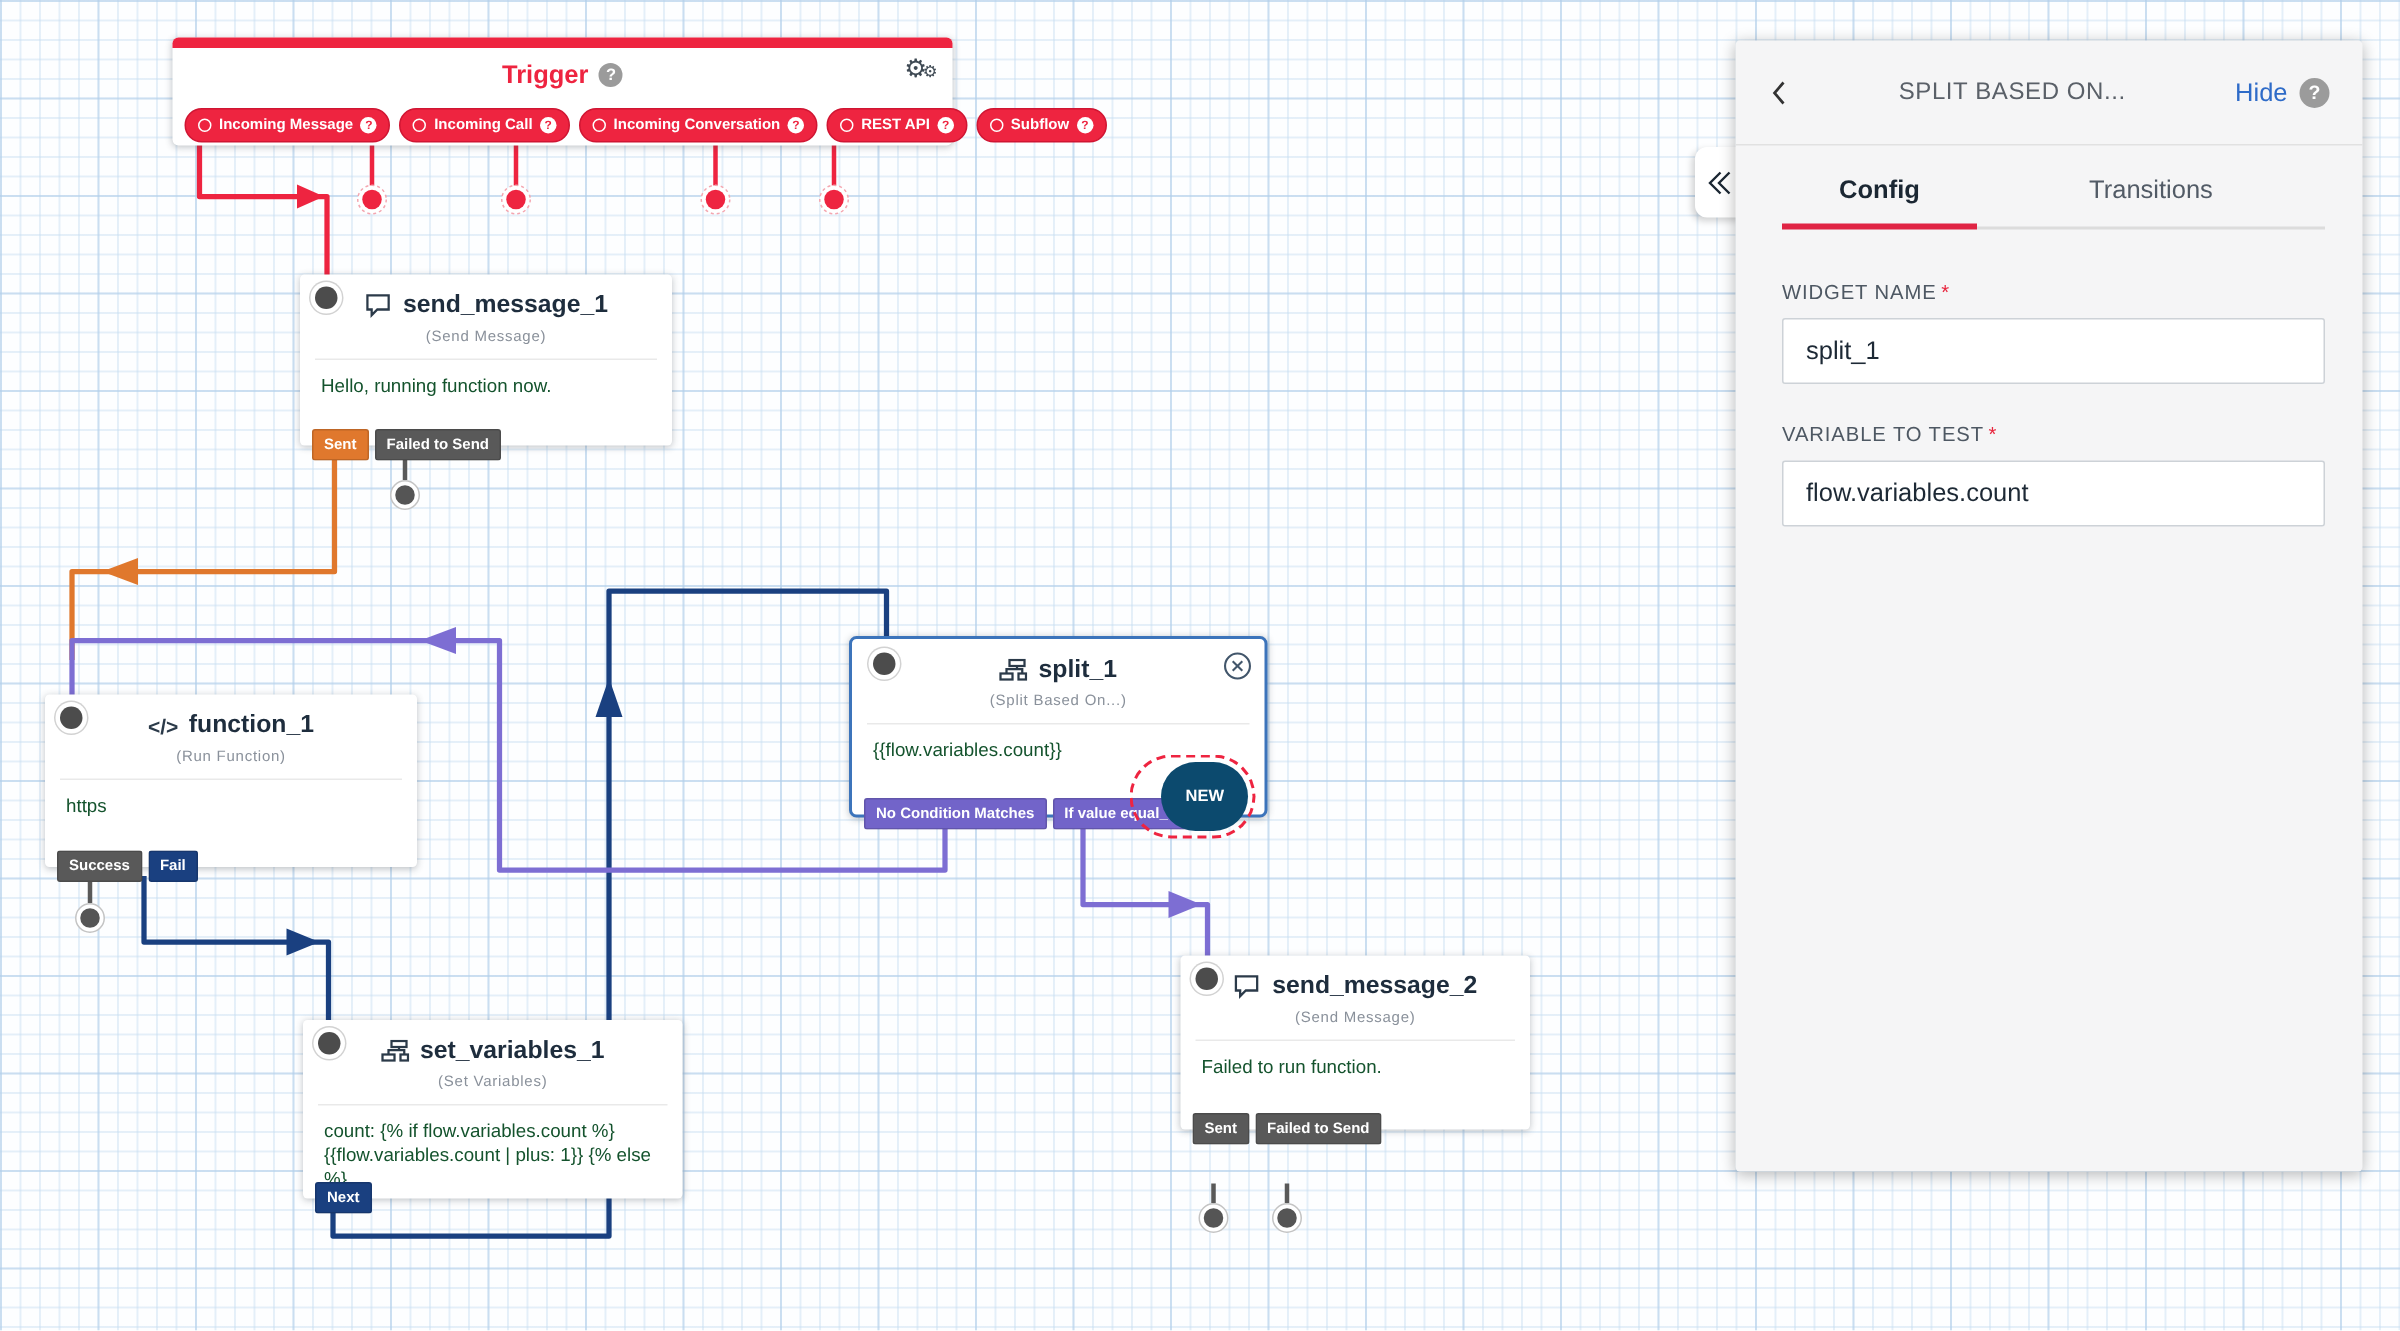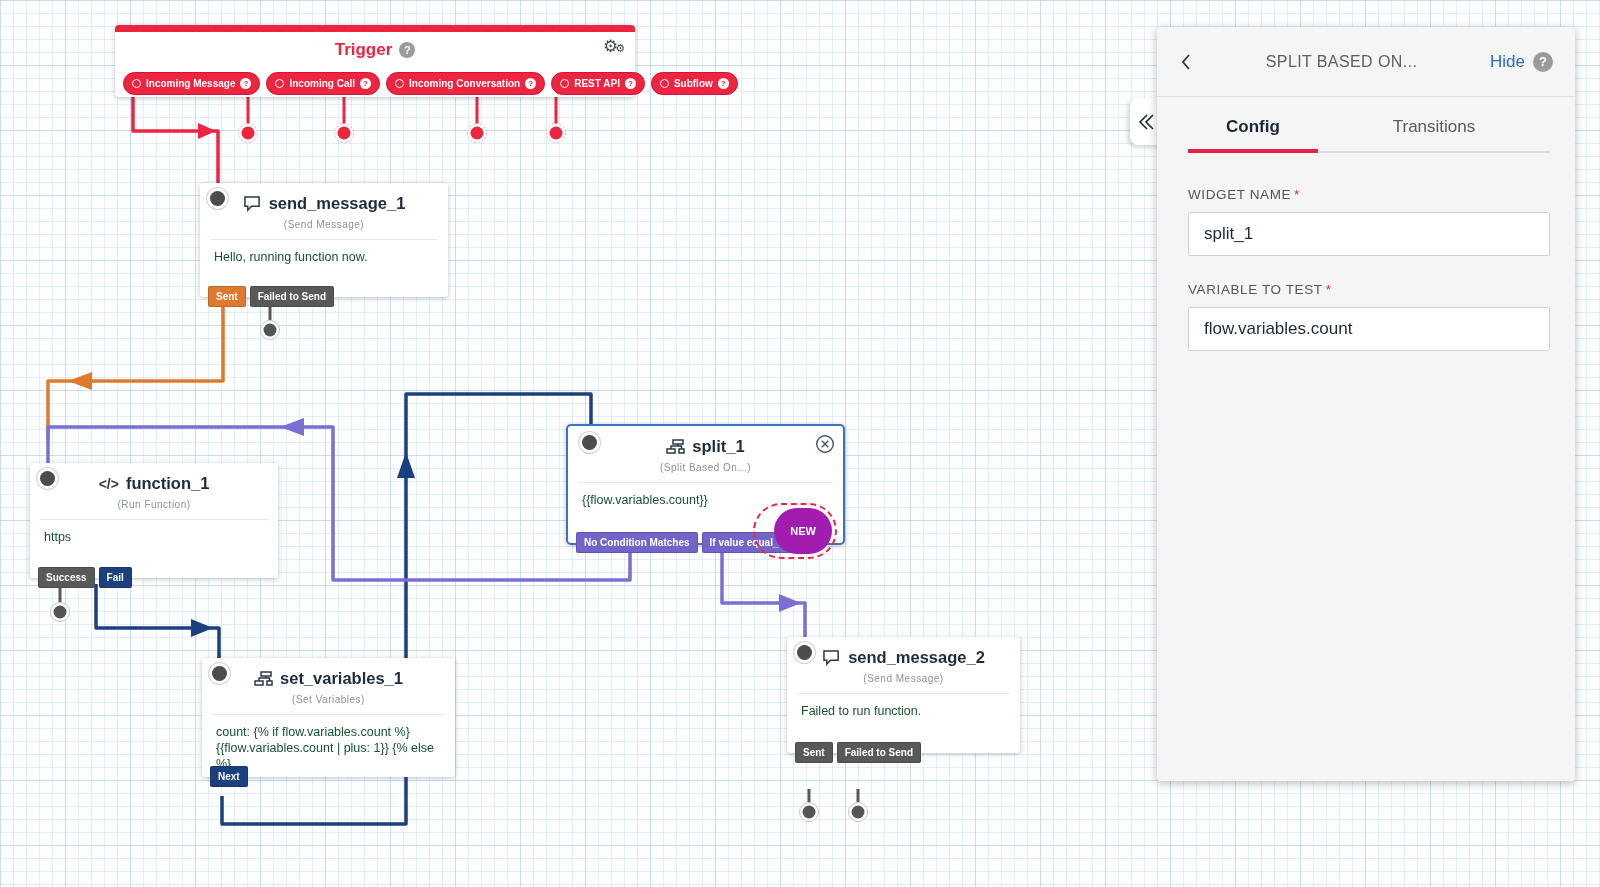--- a/index.html
+++ b/index.html
@@ -31,21 +31,21 @@
   .badges { position:absolute; left:8px; bottom:-10px; display:flex; gap:4px; }
   .badge { display:inline-block; padding:4px 7px; border-radius:2px;
     font-size:10px; font-weight:bold; color:#fff; white-space:nowrap;
     border:1px solid rgba(0,0,0,.15); }
   .badge.orange { background:#e0782d; }
   .badge.gray   { background:#595959; }
   .badge.navy   { background:#1a4080; }
   .badge.purple { background:#7264c9; }
   .new-wrap { position:absolute; right:6px; bottom:-16px; padding:3px;
     border:2px dashed #ee2440; border-radius:999px; background:transparent; }
-  .badge.new { background:#a21caf; border-radius:999px; padding:17px 16px;
+  .badge.new { background:#0c4a6e; border-radius:999px; padding:17px 16px;
     font-size:11px; border:none;margin-left:16px; }
   .close-btn { position:absolute; right:8px; top:8px; cursor:pointer; }
   .code-glyph { font-size:14px; font-weight:bold; color:#2b3a49; }
 
   
   .trigger { position:absolute; left:115px; top:25px; width:520px; height:72px;
     z-index:2; background:#fff; border-radius:4px;
     box-shadow:0 1px 5px rgba(40,50,60,.30); }
   .trigger-bar { height:7px; background:#ee2440; border-radius:4px 4px 0 0; }
   .trigger-head { display:flex; align-items:center; justify-content:center;
@@ -266,21 +266,21 @@
     <div class="w-sub">(Split Based On...)</div>
     <hr class="w-div">
     <div class="w-body">{{flow.variables.count}}</div>
     <div class="badges">
       <span class="badge purple">No Condition Matches</span>
       <span class="badge purple">If value equal_to 3</span>
     </div>
     <span class="new-wrap"><span class="badge new">NEW</span></span>
   </div>
 
-  <div class="widget" style="left:202px; top:658px; width:253px; height:119px;">
+  <div class="widget" style="left:202px; top:680px; width:253px; height:119px;">
     <span class="entry-dot"></span>
     <div class="w-title">
       <svg width="19" height="16" viewBox="0 0 19 16">
           <g fill="none" stroke="#2b3a49" stroke-width="1.5">
             <rect x="7" y="1" width="10" height="4"></rect>
             <rect x="1" y="10" width="8" height="4"></rect>
             <rect x="13" y="10" width="5" height="4"></rect>
             <path d="M12,5 v2 H5 v3 M12,7 h3.5 v3"></path>
           </g>
         </svg>

